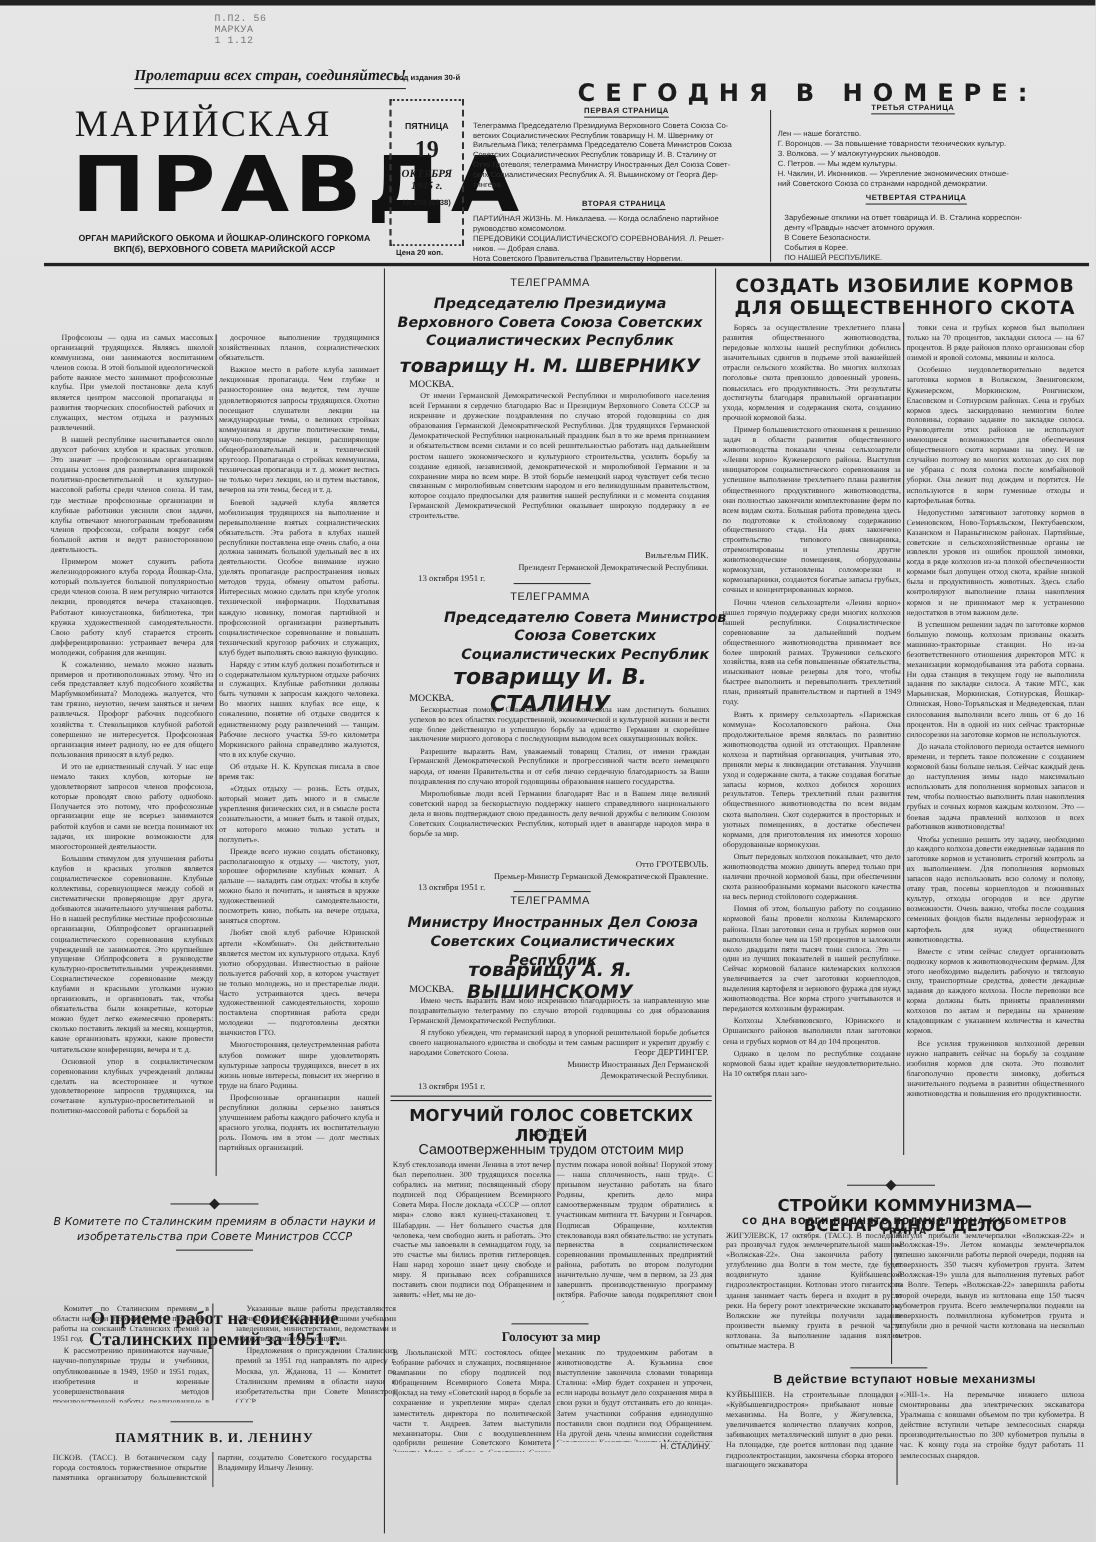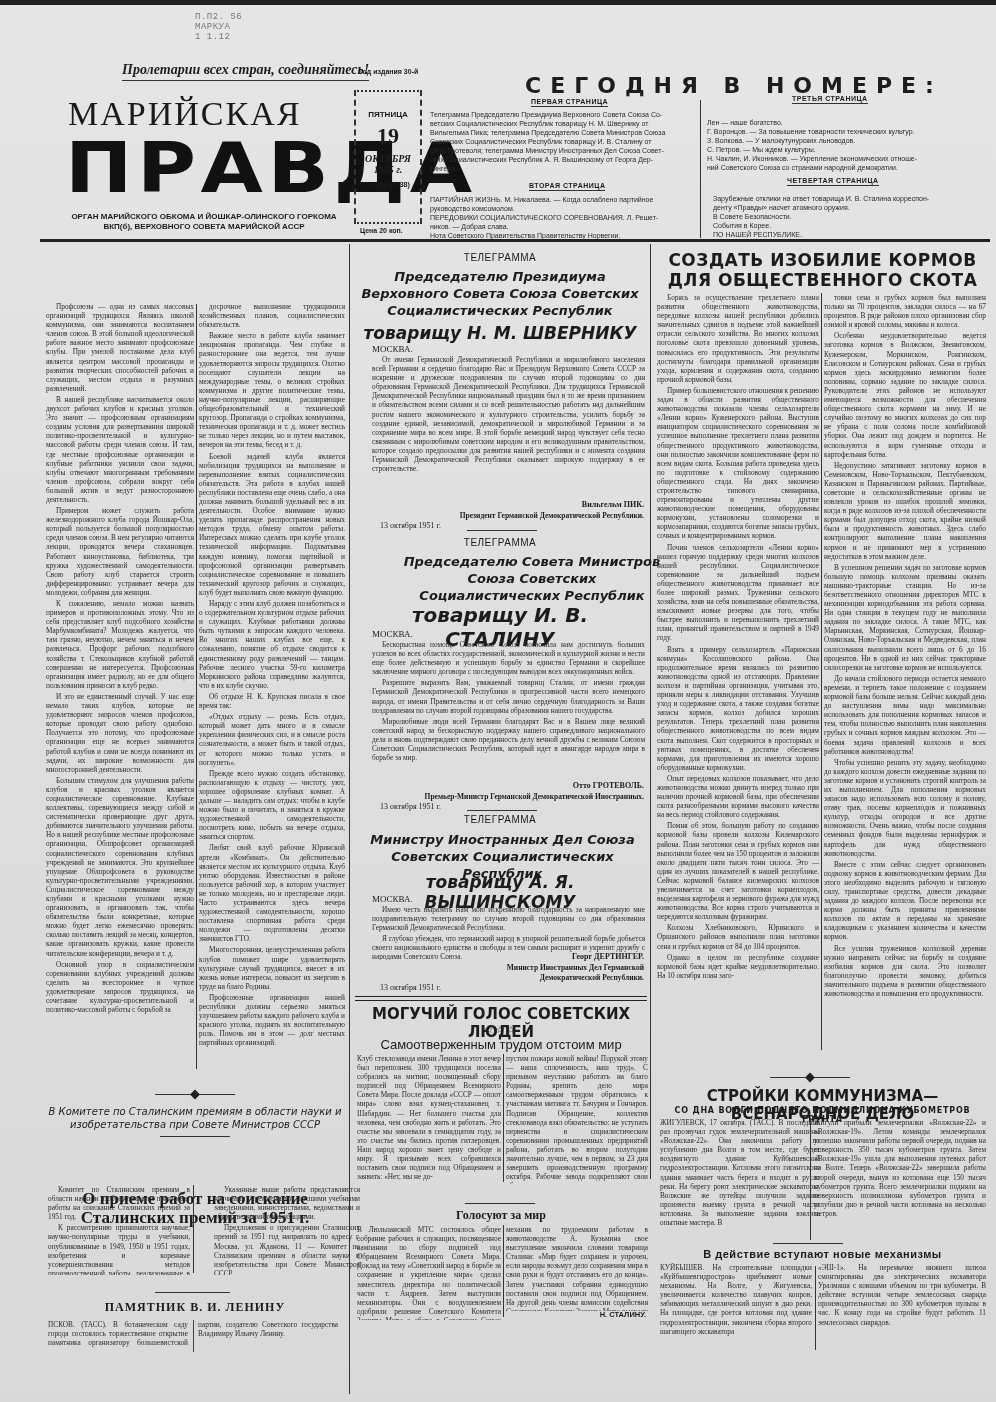--- a/index.html
+++ b/index.html
@@ -36,21 +36,21 @@
   .hrule { position: absolute; background: #222; height: 3px; }
   .h-thin { position: absolute; background: #333; height: 1px; }
 
   .col-title { position: absolute; text-align: center; font-family: "DejaVu Sans", sans-serif; font-weight: bold; letter-spacing: 3px; }
   .body-text { position: absolute; font-size: 7.3px; line-height: 9.1px; text-align: justify; color: #2b2b2b; overflow: hidden; }
   .body-text p { margin: 0 0 2px 0; text-indent: 10px; }
   .tg-label { position: absolute; font-family: "Liberation Sans", sans-serif; font-size: 10px; letter-spacing: 0.5px; text-align: center; }
   .tg-addr { position: absolute; font-family: "DejaVu Sans", sans-serif; font-style: italic; font-weight: bold; text-align: center; font-size: 13px; line-height: 17px; }
   .tg-name { position: absolute; font-family: "DejaVu Sans", sans-serif; font-style: italic; font-weight: bold; text-align: center; font-size: 17px; }
   .tg-city { position: absolute; font-size: 9px; }
-  .sig { position: absolute; font-size: 8px; font-weight: bold; text-align: right; }
+  .sig { position: absolute; font-size: 8px; font-weight: normal; text-align: right; }
   .sig-date { position: absolute; font-size: 8px; }
   .sec-head { position: absolute; font-family: "DejaVu Sans", sans-serif; font-weight: bold; text-align: center; }
   .stars { position: absolute; font-size: 10px; text-align: center; letter-spacing: 2px; }
   .ornament { position: absolute; height: 1px; background: #333; }
   .ornament::after { content: ""; position: absolute; left: 50%; top: -3px; width: 7px; height: 7px; background: #222; transform: translateX(-50%) rotate(45deg); }
 </style>
 </head>
 <body>
 
 <div class="page">
@@ -131,21 +131,21 @@
   <div class="vdiv" style="left:196px;top:304px;height:765px;"></div>
   <div class="body-text" style="left:199px;top:302px;width:146px;height:765px;">
     <p>досрочное выполнение трудящимися хозяйственных планов, социалистических обязательств.</p>
     <p>Важное место в работе клуба занимает лекционная пропаганда. Чем глубже и разностороннее она ведется, тем лучше удовлетворяются запросы трудящихся. Охотно посещают слушатели лекции на международные темы, о великих стройках коммунизма и другие политические темы, научно-популярные лекции, расширяющие общеобразовательный и технический кругозор. Пропаганда о стройках коммунизма, техническая пропаганда и т. д. может вестись не только через лекции, но и путем выставок, вечеров на эти темы, бесед и т. д.</p>
     <p>Боевой задачей клуба является мобилизация трудящихся на выполнение и перевыполнение взятых социалистических обязательств. Эта работа в клубах нашей республики поставлена еще очень слабо, а она должна занимать большой удельный вес в их деятельности. Особое внимание нужно уделять пропаганде распространения новых методов труда, обмену опытом работы. Интересных можно сделать при клубе уголок технической информации. Подхватывая каждую новинку, помогая партийной и профсоюзной организации развертывать социалистическое соревнование и повышать технический кругозор рабочих и служащих, клуб будет выполнять свою важную функцию.</p>
     <p>Наряду с этим клуб должен позаботиться и о содержательном культурном отдыхе рабочих и служащих. Клубные работники должны быть чуткими к запросам каждого человека. Во многих наших клубах все еще, к сожалению, понятие об отдыхе сводится к единственному роду развлечений — танцам. Рабочие лесного участка 59-го километра Моркинского района справедливо жалуются, что в их клубе скучно.</p>
     <p>Об отдыхе Н. К. Крупская писала в свое время так:</p>
     <p>«Отдых отдыху — рознь. Есть отдых, который может дать много и в смысле укрепления физических сил, и в смысле роста сознательности, а может быть и такой отдых, от которого можно только устать и поглупеть».</p>
     <p>Прежде всего нужно создать обстановку, располагающую к отдыху — чистоту, уют, хорошее оформление клубных комнат. А дальше — наладить сам отдых: чтобы в клубе можно было и почитать, и заняться в кружке художественной самодеятельности, посмотреть кино, побыть на вечере отдыха, заняться спортом.</p>
     <p>Любят свой клуб рабочие Юринской артели «Комбинат». Он действительно является местом их культурного отдыха. Клуб уютно оборудован. Известностью в районе пользуется рабочий хор, в котором участвует не только молодежь, но и престарелые люди. Часто устраиваются здесь вечера художественной самодеятельности, хорошо поставлена спортивная работа среди молодежи — подготовлены десятки значкистов ГТО.</p>
-    <p>Многосторонняя, целеустремленная работа клубов поможет шире удовлетворять культурные случай трудящихся, внесет в их жизнь новые интересы, повысит их энергию в труде на благо Родины.</p>
+    <p>Многосторонняя, целеустремленная работа клубов поможет шире удовлетворять культурные запросы трудящихся, внесет в их жизнь новые интересы, повысит их энергию в труде на благо Родины.</p>
     <p>Профсоюзные организации нашей республики должны серьезно заняться улучшением работы каждого рабочего клуба и красного уголка, поднять их воспитательную роль. Помочь им в этом — долг местных партийных организаций.</p>
   </div>
 
   <div class="ornament" style="left:155px;top:1094px;width:80px;"></div>
   <div style="position:absolute;left:45px;top:1105px;width:300px;text-align:center;font-family:'DejaVu Sans',sans-serif;font-style:italic;font-size:10px;line-height:13px;">В Комитете по Сталинским премиям в области науки и изобретательства при Совете Министров СССР</div>
   <div class="h-thin" style="left:160px;top:1136px;width:70px;"></div>
   <div class="sec-head" style="left:45px;top:1145px;width:300px;font-family:'Liberation Serif',serif;font-size:17px;line-height:19px;margin-top:44px;">
     <div>О приеме работ на соискание</div>
     <div>Сталинских премий за 1951 г.</div>
   </div>
@@ -178,21 +178,21 @@
   <div class="tg-label" style="left:355px;top:537px;width:290px;">ТЕЛЕГРАММА</div>
   <div class="tg-addr" style="left:370px;top:553px;width:260px;margin-left:32px;">Председателю Совета Министров Союза Советских Социалистических Республик</div>
   <div class="tg-name" style="left:355px;top:603px;width:290px;font-size:20px;">товарищу И. В. СТАЛИНУ</div>
   <div class="tg-city" style="left:372px;top:629px;">МОСКВА.</div>
   <div class="body-text" style="left:372px;top:640px;width:273px;height:140px;">
     <p>Бескорыстная помощь Советского Союза позволила нам достигнуть больших успехов во всех областях государственной, экономической и культурной жизни и вести еще более действенную и успешную борьбу за единство Германии и скорейшее заключение мирного договора с последующим выводом всех оккупационных войск.</p>
     <p>Разрешите выразить Вам, уважаемый товарищ Сталин, от имени граждан Германской Демократической Республики и прогрессивной части всего немецкого народа, от имени Правительства и от себя лично сердечную благодарность за Ваши поздравления по случаю второй годовщины образования нашего государства.</p>
     <p>Миролюбивые люди всей Германии благодарят Вас и в Вашем лице великий советский народ за бескорыстную поддержку нашего справедливого национального дела и вновь подтверждают свою преданность делу вечной дружбы с великим Союзом Советских Социалистических Республик, который идет в авангарде народов мира в борьбе за мир.</p>
   </div>
   <div class="sig" style="left:372px;top:781px;width:272px;">Отто ГРОТЕВОЛЬ.</div>
-  <div class="sig" style="left:372px;top:792px;width:272px;font-size:7.5px;">Премьер-Министр Германской Демократической Иностранных.</div>
+  <div class="sig" style="left:372px;top:792px;width:272px;font-size:7.5px;">Премьер-Министр Германской Демократической Правление.</div>
   <div class="sig-date" style="left:380px;top:802px;">13 октября 1951 г.</div>
 
   <div class="h-thin" style="left:467px;top:810px;width:70px;"></div>
   <div class="tg-label" style="left:355px;top:814px;width:290px;">ТЕЛЕГРАММА</div>
   <div class="tg-addr" style="left:365px;top:831px;width:275px;">Министру Иностранных Дел Союза Советских Социалистических Республик</div>
   <div class="tg-name" style="left:355px;top:872px;width:290px;">товарищу А. Я. ВЫШИНСКОМУ</div>
   <div class="tg-city" style="left:372px;top:894px;">МОСКВА.</div>
   <div class="body-text" style="left:372px;top:905px;width:273px;height:55px;">
     <p>Имею честь выразить Вам мою искреннюю благодарность за направленную мне поздравительную телеграмму по случаю второй годовщины со дня образования Германской Демократической Республики.</p>
     <p>Я глубоко убежден, что германский народ в упорной решительной борьбе добьется своего национального единства и свободы и тем самым расширит и укрепит дружбу с народами Советского Союза.</p>

